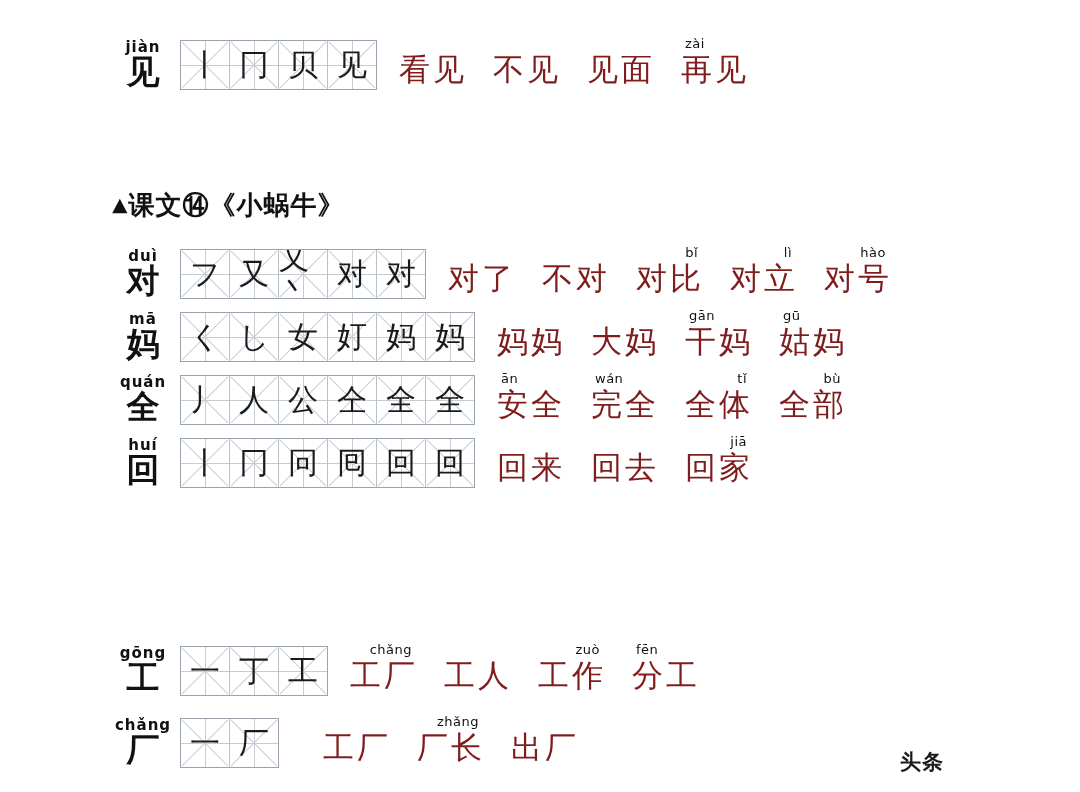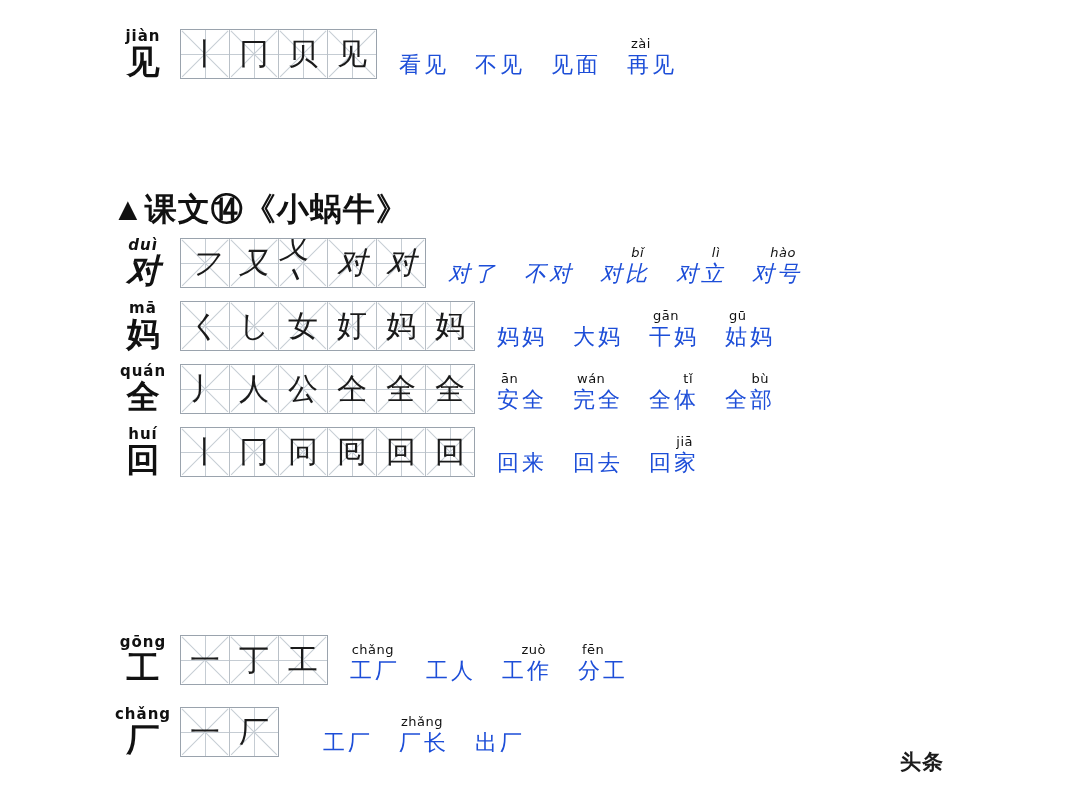--- a/index.html
+++ b/index.html
@@ -125,31 +125,31 @@
     height: 16px;
     line-height: 16px;
     letter-spacing: .5px;
     color: #111;
     align-self: flex-end;
     margin-right: 6px;
   }
   .word .w-pin.left { align-self: flex-start; margin-left: 4px; margin-right: 0;}
   .word .w-text {
     font-family: "DejaVu Sans", sans-serif;
-    font-size: 22px;
+    font-size: 31px;
     line-height: 1.15;
-    color: #1d4ed8;
+    color: #7f1d1d;
     letter-spacing: 3px;
   }
 
   
   .section-head {
     position: absolute;
-    font-family: Liberation Sans, sans-serif;
-    font-size: 32px;
+    font-family: Liberation Mono, monospace;
+    font-size: 26px;
     font-weight: bold;
     color: #111;
     letter-spacing: 1px;
     white-space: nowrap;
   }
 
   
   .watermark {
     position: absolute;
     right: 18px;
@@ -221,21 +221,21 @@
       </div>
       <div class="word">
         <div class="w-pin left">zài</div>
         <div class="w-text">再见</div>
       </div>
     </div>
   </div>
 
   <div class="section-head" style="left:112px; top:188px;">▲课文⑭《小蜗牛》</div>
 
-  <div class="char-row" style="left:112px; top:237px;font-style:italic;">
+  <div class="char-row" style="left:112px; top:237px;">
     <div class="head">
       <div class="pinyin">duì</div>
       <div class="hanzi">对</div>
     </div>
     <div class="grid">
       <div class="cell">
           <span class="cross-h"></span>
           <span class="cross-v"></span>
           <span class="diag-a"></span>
           <span class="diag-b"></span>

